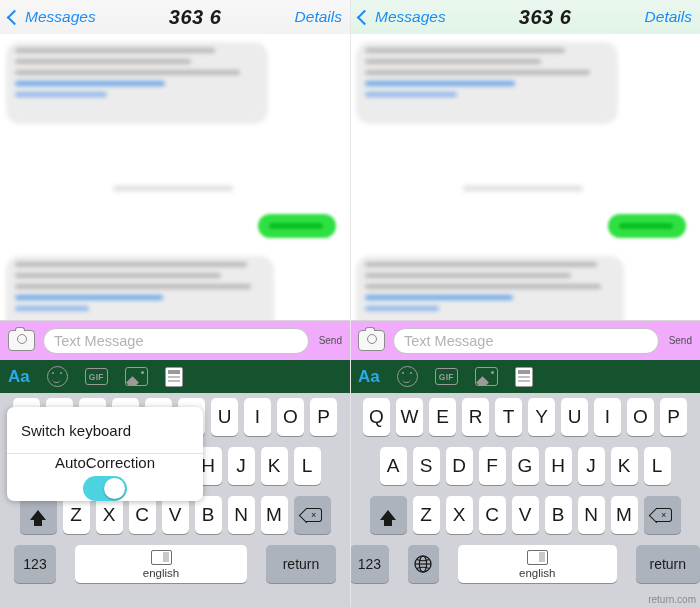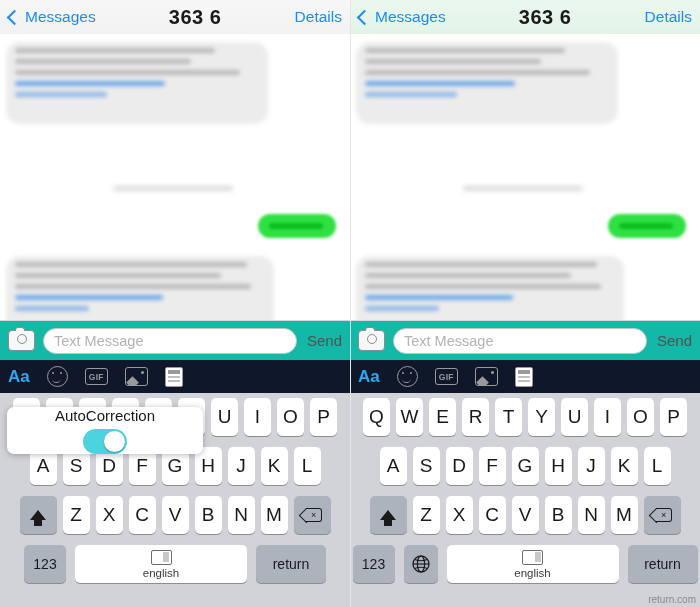--- a/index.html
+++ b/index.html
@@ -16,21 +16,21 @@
     background:#fff;overflow:hidden;
   }
   .screen.left{left:0;}
   .screen.right{left:350px;}
 
   
   .navbar{
     position:relative;height:34px;
     background:linear-gradient(to bottom,#f7f7f7,#f2f2f2);
     display:flex;align-items:center;justify-content:space-between;
-    padding:0 8px;box-sizing:border-box;
+    padding:0 8px;box-sizing:border-box;font-style:italic;
   }
   .navbar.tinted{background:linear-gradient(to bottom,#eaf7ee,#e2f4e8);}
   .nav-back{display:flex;align-items:center;color:#1b8cf3;font-size:15.5px;cursor:default;}
   .nav-back .chev{
     display:inline-block;width:9px;height:9px;
     border-left:2.3px solid #1b8cf3;border-bottom:2.3px solid #1b8cf3;
     transform:rotate(45deg);margin-right:5px;margin-left:1px;
   }
   .nav-title{font-size:20px;font-weight:bold;color:#1a1a1a;letter-spacing:.5px;}
   .nav-right{color:#1b8cf3;font-size:15.5px;}
@@ -60,21 +60,21 @@
     background:#2ee042;filter:blur(1.6px);
   }
   .green .ln{height:6px;border-radius:3px;background:#0bbf22;margin:9px 11px 0 11px;width:54px;}
   .b2{left:6px;top:222px;width:268px;height:90px;}
   .b2 .ln.w1{width:232px;} .b2 .ln.w2{width:206px;}
   .b2 .ln.w3{width:236px;} .b2 .ln.w4{width:148px;}
   .b2 .ln.w5{width:74px;}
 
   
   .inputbar{
-    position:relative;height:40px;background:#14b8a6;
+    position:relative;height:40px;background:#f0abfc;
     border-top:1px solid #d7d7d7;
     display:flex;align-items:center;padding:0 8px;box-sizing:border-box;
   }
   .camera{
     width:25px;height:19px;border:1.7px solid #8c8c8c;border-radius:4px;
     position:relative;flex:none;margin-right:8px;background:#f7f7f7;
   }
   .camera:before{
     content:"";position:absolute;left:7.5px;top:3.2px;width:8px;height:8px;
     border:1.7px solid #8c8c8c;border-radius:50%;
@@ -82,25 +82,25 @@
   .camera:after{
     content:"";position:absolute;left:6px;top:-4px;width:8px;height:3px;
     border:1.7px solid #8c8c8c;border-bottom:none;border-radius:3px 3px 0 0;
     background:#f7f7f7;
   }
   .textfield{
     flex:1;height:26px;border:1px solid #c4c4c4;border-radius:14px;background:#fff;
     display:flex;align-items:center;padding:0 10px;box-sizing:border-box;
     font-size:14.5px;color:#b3b3b3;
   }
-  .send{color:#515151;font-size:15px;margin-left:10px;flex:none;}
+  .send{color:#515151;font-size:10px;margin-left:10px;flex:none;}
 
   
   .appstrip{
-    height:33px;background:#0f172a;display:flex;align-items:center;
+    height:33px;background:#14532d;display:flex;align-items:center;
     padding-left:8px;box-sizing:border-box;gap:17px;
   }
   .appstrip .aa{color:#2aa9f0;font-size:17px;font-weight:bold;}
   .smiley{
     width:19px;height:19px;border:1.6px solid #9a9a9a;border-radius:50%;position:relative;
   }
   .smiley i{position:absolute;width:2px;height:2px;border-radius:50%;background:#9a9a9a;top:5px;}
   .smiley i.l{left:4.5px;} .smiley i.r{right:4.5px;}
   .smiley u{
     position:absolute;left:4px;bottom:3.5px;width:9px;height:4px;
@@ -141,21 +141,21 @@
   .krow.r1{gap:6px;}
   .krow.r2{gap:6px;}
   .krow.r3{gap:6px;}
   .key{
     width:27px;height:38px;background:#fff;border-radius:5px;
     box-shadow:0 1px 0 #8b8d91;
     display:flex;align-items:center;justify-content:center;
     font-size:19px;color:#1a1a1a;
   }
   .key.wide{width:37px;background:#adb3bd;box-shadow:0 1px 0 #8b8d91;}
-  .krow.r4{gap:9px;margin-bottom:0;align-items:center;}
+  .krow.r4{gap:19px;margin-bottom:0;align-items:center;}
   .key.num{
     width:42px;height:38px;font-size:14px;background:#adb3bd;color:#1a1a1a;
   }
   .key.globe{width:34px;height:38px;background:#adb3bd;}
   .key.space{
     width:172px;height:38px;background:#fff;flex-direction:column;
     font-size:11.5px;color:#3a3a3a;
   }
   .key.ret{width:70px;height:38px;background:#adb3bd;font-size:14px;}
   .shift-ico{
@@ -314,20 +314,23 @@
       <div class="key space">
         <span class="space-ico"></span>
         <span>english</span>
       </div>
       <div class="key ret">return</div>
     </div>
   </div>
 
   <div class="popup">
     <div class="popup-item">
+      <span>Switch keyboard</span>
+    </div>
+    <div class="popup-item">
       <span>AutoCorrection</span>
       <span class="toggle"></span>
     </div>
   </div>
 </div>
 
 <div class="screen right">
 
   <div class="navbar tinted">
     <div class="nav-back">

